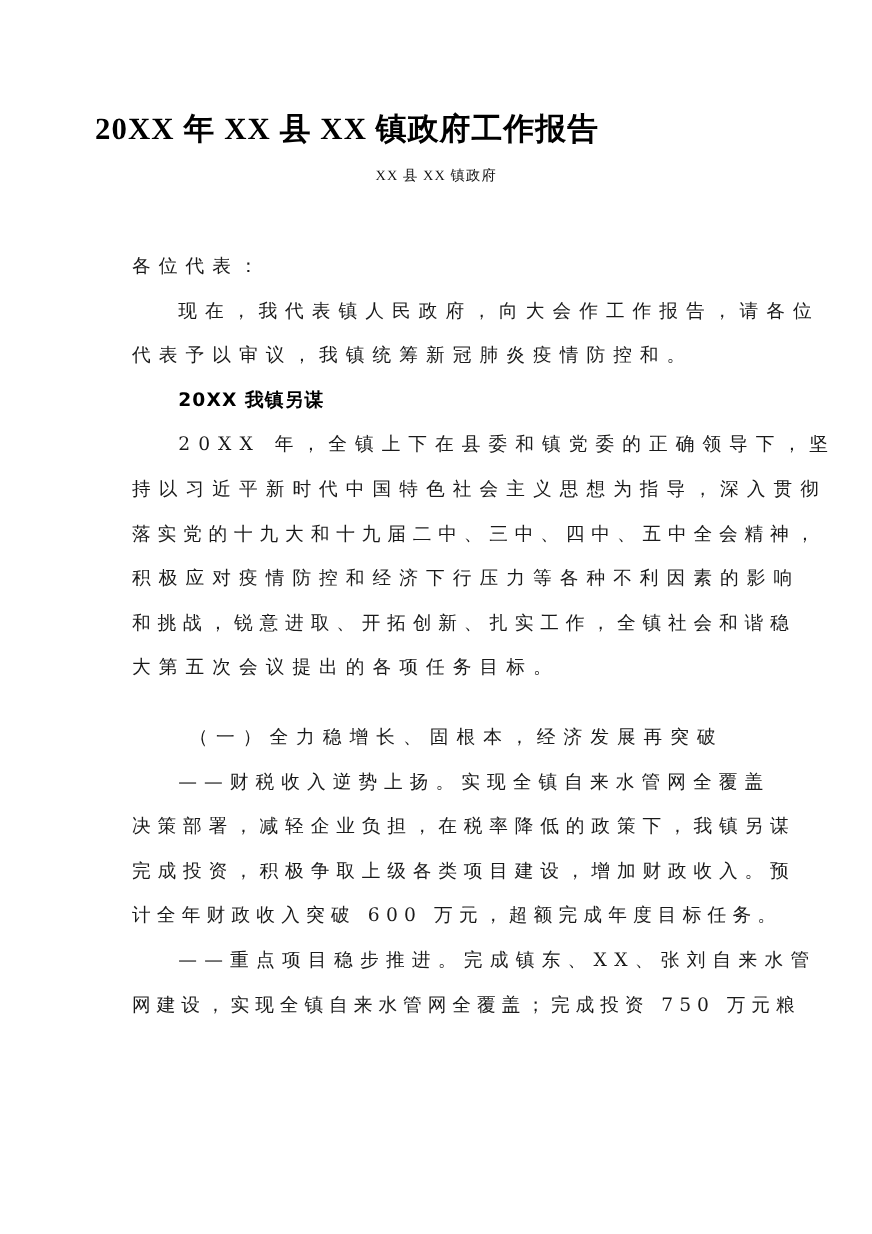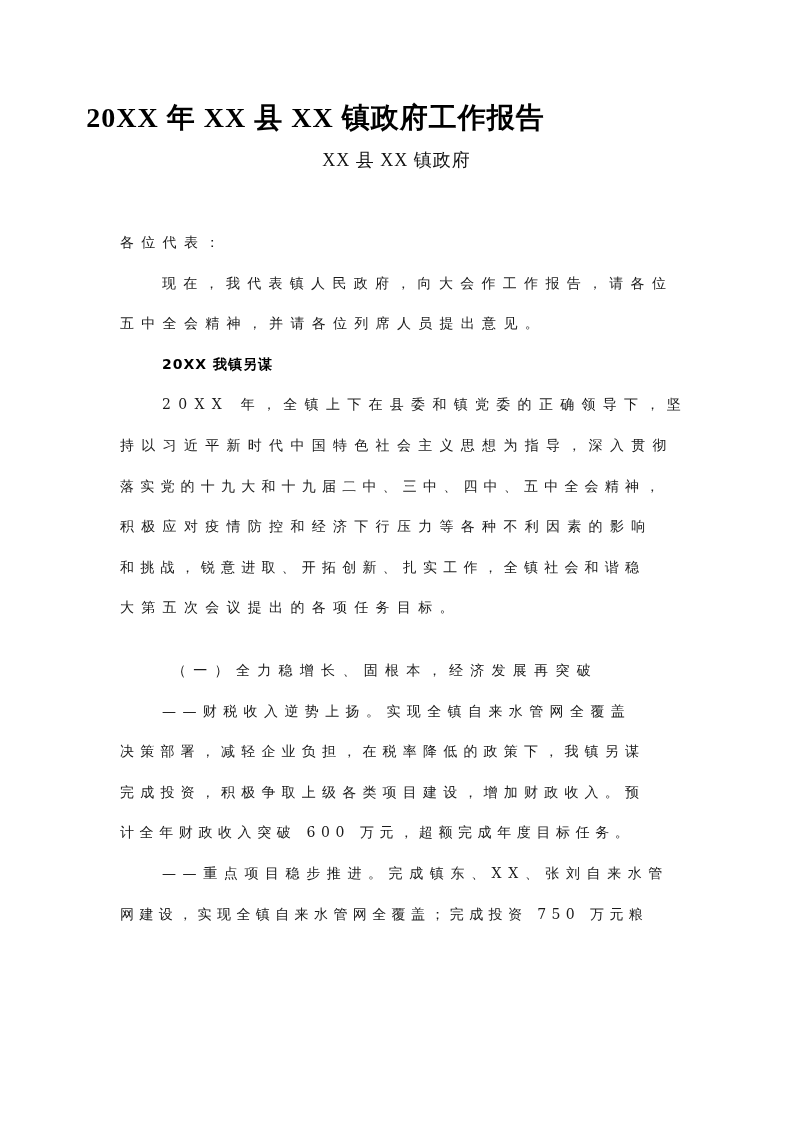--- a/index.html
+++ b/index.html
@@ -4,40 +4,40 @@
 <style>
   html, body { margin: 0; padding: 0; background: #ffffff; }
   body { width: 793px; height: 1122px; position: relative; overflow: hidden;
          font-family: "DejaVu Serif", "Liberation Serif", serif; color: #111; }
   .page { position: absolute; left: 0; top: 0; width: 793px; height: 1122px; background: #fff; }
   .title { position: absolute; left: 0; width: 631px; top: 98px; text-align: center;
            font-family: "Liberation Serif", "DejaVu Serif", serif; font-weight: bold;
            font-size: 28px; letter-spacing: 1px; line-height: 40px; color: #000; }
   .subtitle { position: absolute; left: 0; width: 793px; top: 145px; text-align: center;
               font-family: "Liberation Serif", "DejaVu Serif", serif;
-              font-size: 18px; letter-spacing: 1px; line-height: 30px; color: #111; }
+              font-size: 13px; letter-spacing: 1px; line-height: 30px; color: #111; }
   .body { position: absolute; left: 120px; top: 222px; width: 556px; }
-  .line { height: 40.6px; line-height: 40.6px; font-size: 14px; white-space: nowrap;
+  .line { height: 40.6px; line-height: 40.6px; font-size: 17px; white-space: nowrap;
           letter-spacing: 7.3px; color: #1a1a1a; }
   .indent { padding-left: 42px; }
   .indent-more { padding-left: 52px; margin-top: 22px; }
   .heading { font-family: "DejaVu Sans", "Liberation Sans", sans-serif; font-weight: bold;
              letter-spacing: 1px; padding-left: 42px; color: #000; }
 </style>
 </head>
 <body>
 
 <div class="page">
   <div class="title">20XX 年 XX 县 XX 镇政府工作报告</div>
   <div class="subtitle">XX 县 XX 镇政府</div>
 
   <div class="body">
     <div class="line">各位代表：</div>
     <div class="line indent">现在，我代表镇人民政府，向大会作工作报告，请各位</div>
-    <div class="line">五中全会精神，并请各位列席人员提出意见。</div>
+    <div class="line">代表予以审议，我镇统筹新冠肺炎疫情防控和。</div>
     <div class="line heading">20XX 我镇另谋</div>
     <div class="line indent">20XX 年，全镇上下在县委和镇党委的正确领导下，坚</div>
     <div class="line">持以习近平新时代中国特色社会主义思想为指导，深入贯彻</div>
     <div class="line" style="letter-spacing:6.2px">落实党的十九大和十九届二中、三中、四中、五中全会精神，</div>
     <div class="line">积极应对疫情防控和经济下行压力等各种不利因素的影响</div>
     <div class="line" style="letter-spacing:6.2px">和挑战，锐意进取、开拓创新、扎实工作，全镇社会和谐稳</div>
     <div class="line">大第五次会议提出的各项任务目标。</div>
     <div class="line indent-more">（一）全力稳增长、固根本，经济发展再突破</div>
     <div class="line indent" style="letter-spacing:6.4px">——财税收入逆势上扬。实现全镇自来水管网全覆盖</div>
     <div class="line" style="letter-spacing:6.2px">决策部署，减轻企业负担，在税率降低的政策下，我镇另谋</div>

